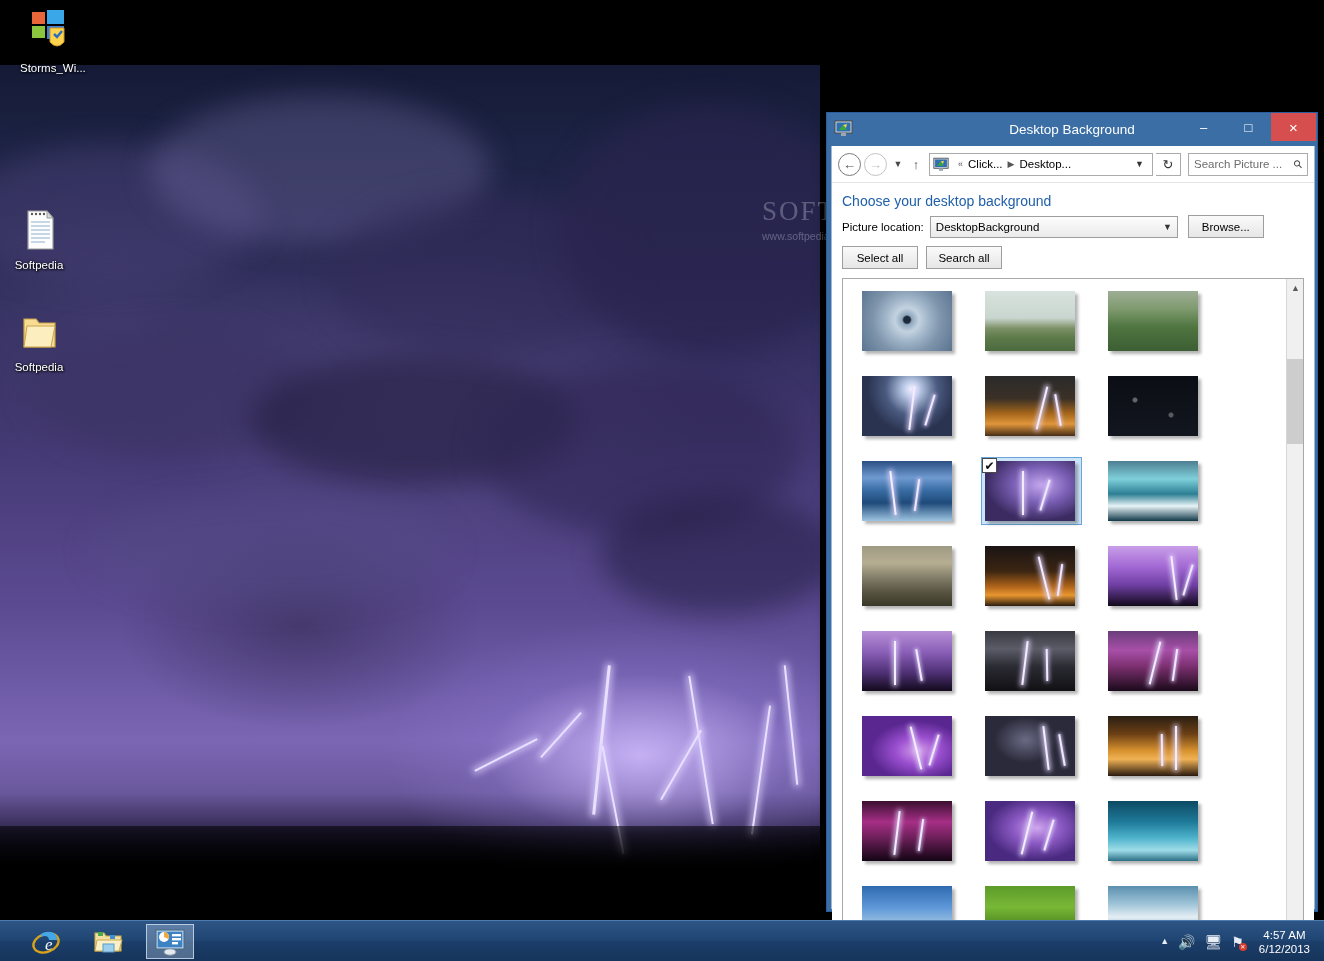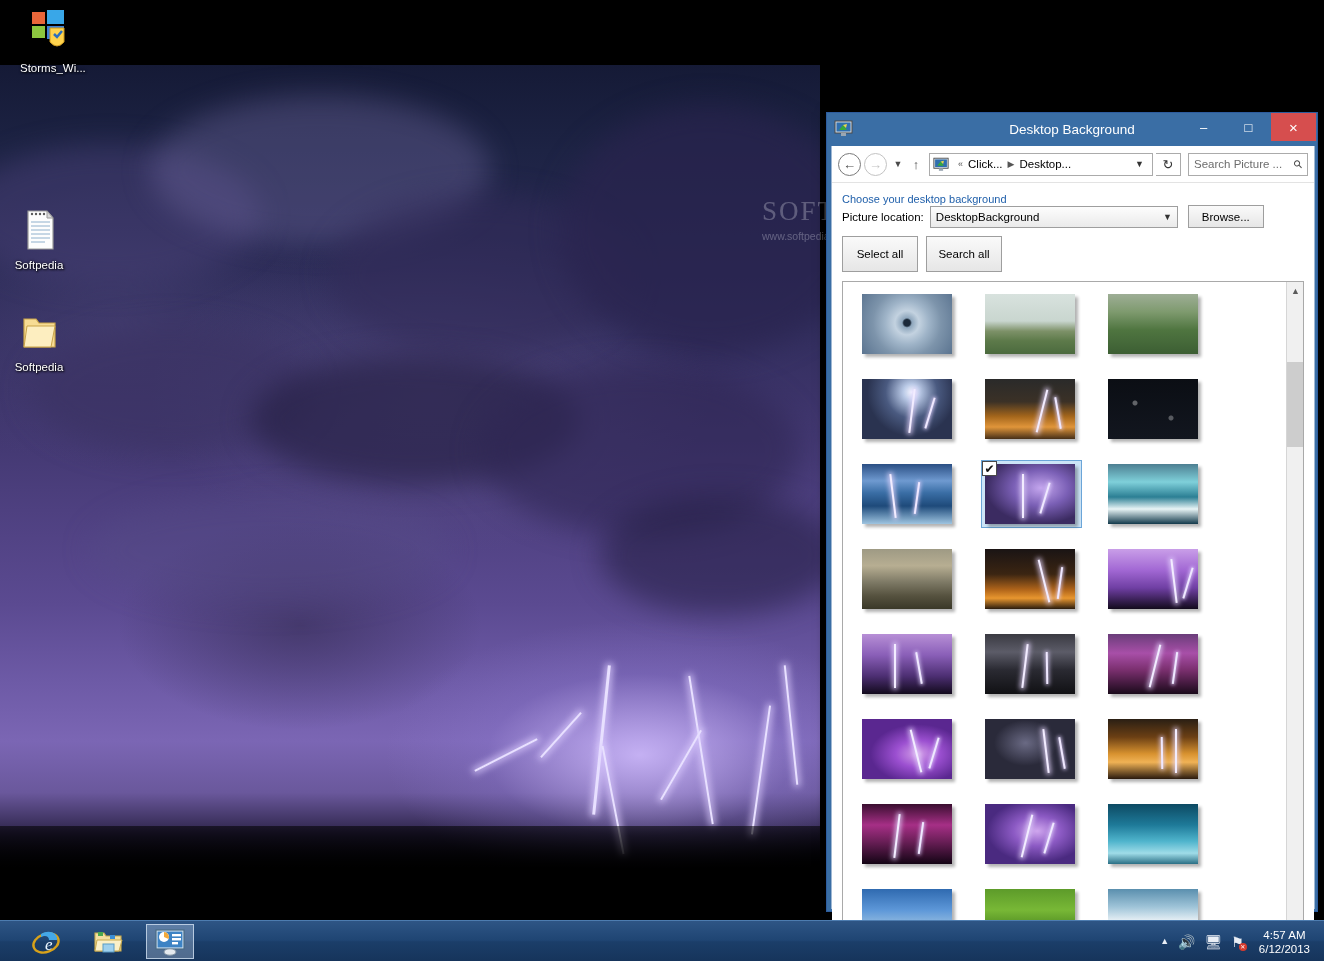--- a/index.html
+++ b/index.html
@@ -163,39 +163,39 @@
   #searchbox {
     width: 120px; height: 23px; margin-left: 7px;
     border: 1px solid #ababab; background: #fff;
     display: flex; align-items: center; padding: 0 5px;
   }
   #searchbox .ph { flex: 1; font-size: 11.5px; color: #6d6d6d; white-space: nowrap; overflow: hidden; }
   #searchbox .mag { font-size: 11px; color: #4a4a4a; transform: rotate(-45deg); }
 
   
   #content { flex: 1; padding: 10px 10px 0 10px; background: #fff; display: flex; flex-direction: column; }
-  #page-title { font-size: 11px; color: #1f5faa; font-weight: normal; }
+  #page-title { font-size: 14px; color: #1f5faa; margin-bottom: 6px; font-weight: normal; }
   #page-desc { font-size: 11.5px; color: #222; line-height: 15px; margin-bottom: 12px; max-width: 460px; }
 
   #loc-row { display: flex; align-items: center; margin-bottom: 8px; }
   #loc-label { font-size: 11.5px; color: #000; margin-right: 6px; }
   #loc-select {
     width: 248px; height: 22px; border: 1px solid #9e9e9e;
     background: linear-gradient(to bottom,#fdfdfd,#eaeaea);
     display: flex; align-items: center; padding: 0 5px; font-size: 11.5px; color: #000;
   }
   #loc-select .caret { margin-left: auto; font-size: 9px; color: #333; }
   #browse-btn {
     margin-left: 10px; width: 76px; height: 23px;
     border: 1px solid #9e9e9e; background: linear-gradient(to bottom,#fafafa,#e6e6e6);
     font-size: 11.5px; color: #000; display: flex; align-items: center; justify-content: center;
   }
   #sel-row { display: flex; gap: 8px; margin-bottom: 9px; }
   .smallbtn {
-    min-width: 76px; height: 36px; padding: 0 10px;
+    min-width: 76px; height: 23px; padding: 0 10px;
     border: 1px solid #9e9e9e; background: linear-gradient(to bottom,#fafafa,#e6e6e6);
     font-size: 11.5px; color: #000; display: flex; align-items: center; justify-content: center;
   }
 
   
   #gridwrap {
     position: relative; flex: 1; min-height: 0;
     border: 1px solid #a9a9a9; background: #fff; display: flex; overflow: hidden;
   }
   #grid {

